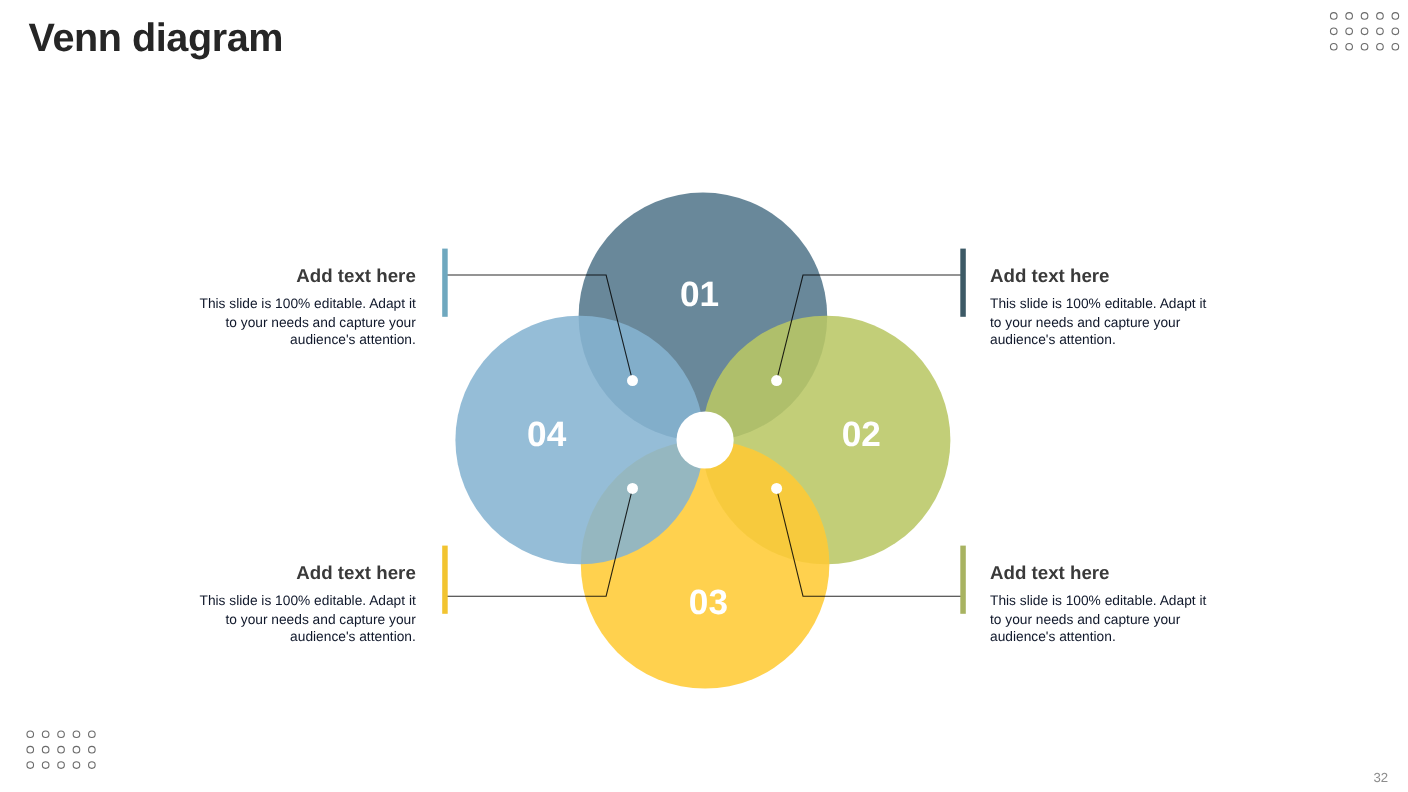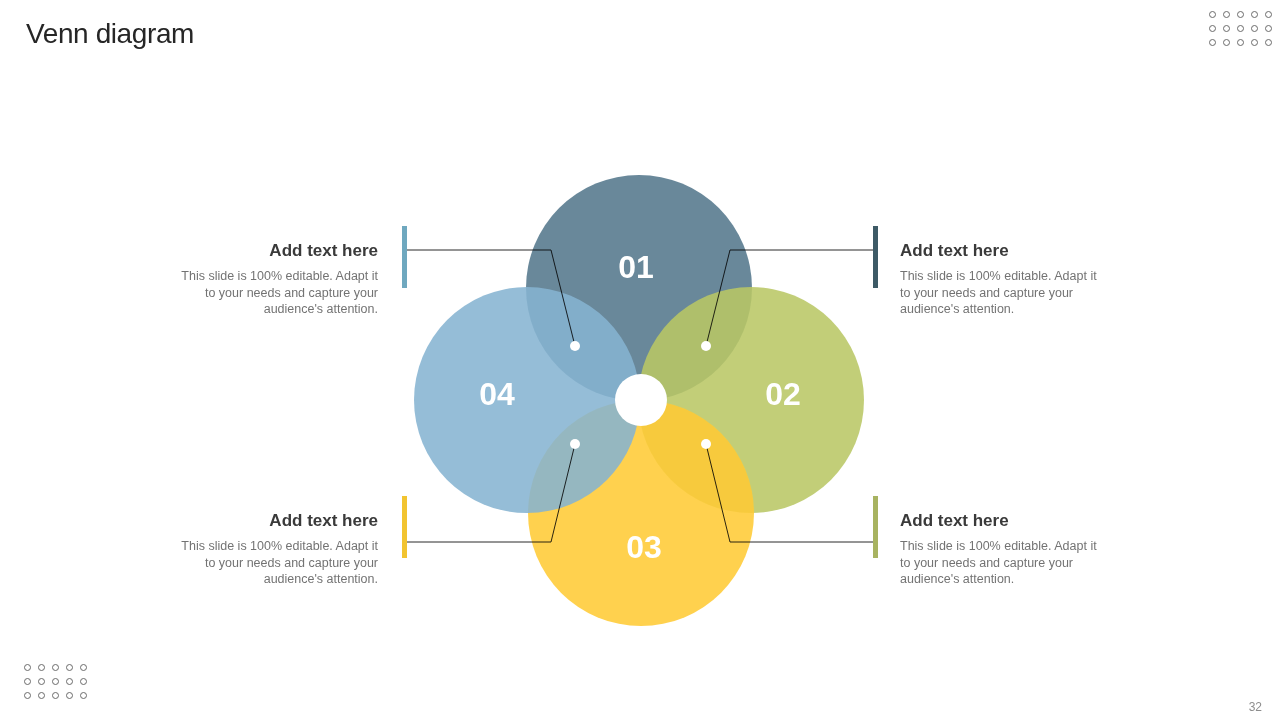--- a/index.html
+++ b/index.html
@@ -18,22 +18,22 @@
     height: 720px;
     background: #ffffff;
     overflow: hidden;
   }
 
   
   #page-title {
     position: absolute;
     left: 26px;
     top: 11px;
-    font-size: 28px;
-    font-weight: normal;
+    font-size: 36px;
+    font-weight: bold;
     color: #262626;
     letter-spacing: -0.4px;
     line-height: 46px;
   }
 
   
   .dot-grid {
     position: absolute;
     display: grid;
     grid-template-columns: repeat(5, 1fr);
@@ -89,21 +89,21 @@
   .callout .ct-title {
     font-size: 17px;
     font-weight: bold;
     color: #3a3a3a;
     line-height: 22px;
     margin-bottom: 6px;
     white-space: nowrap;
   }
   .callout .ct-body {
     font-size: 12.5px;
-    color: #737373;
+    color: #0f172a;
     line-height: 16.5px;
     text-align: justify;
   }
   .callout.left-side {
     text-align: right;
   }
   .callout.left-side .ct-body {
     text-align: right;
   }
   .callout.right-side {

